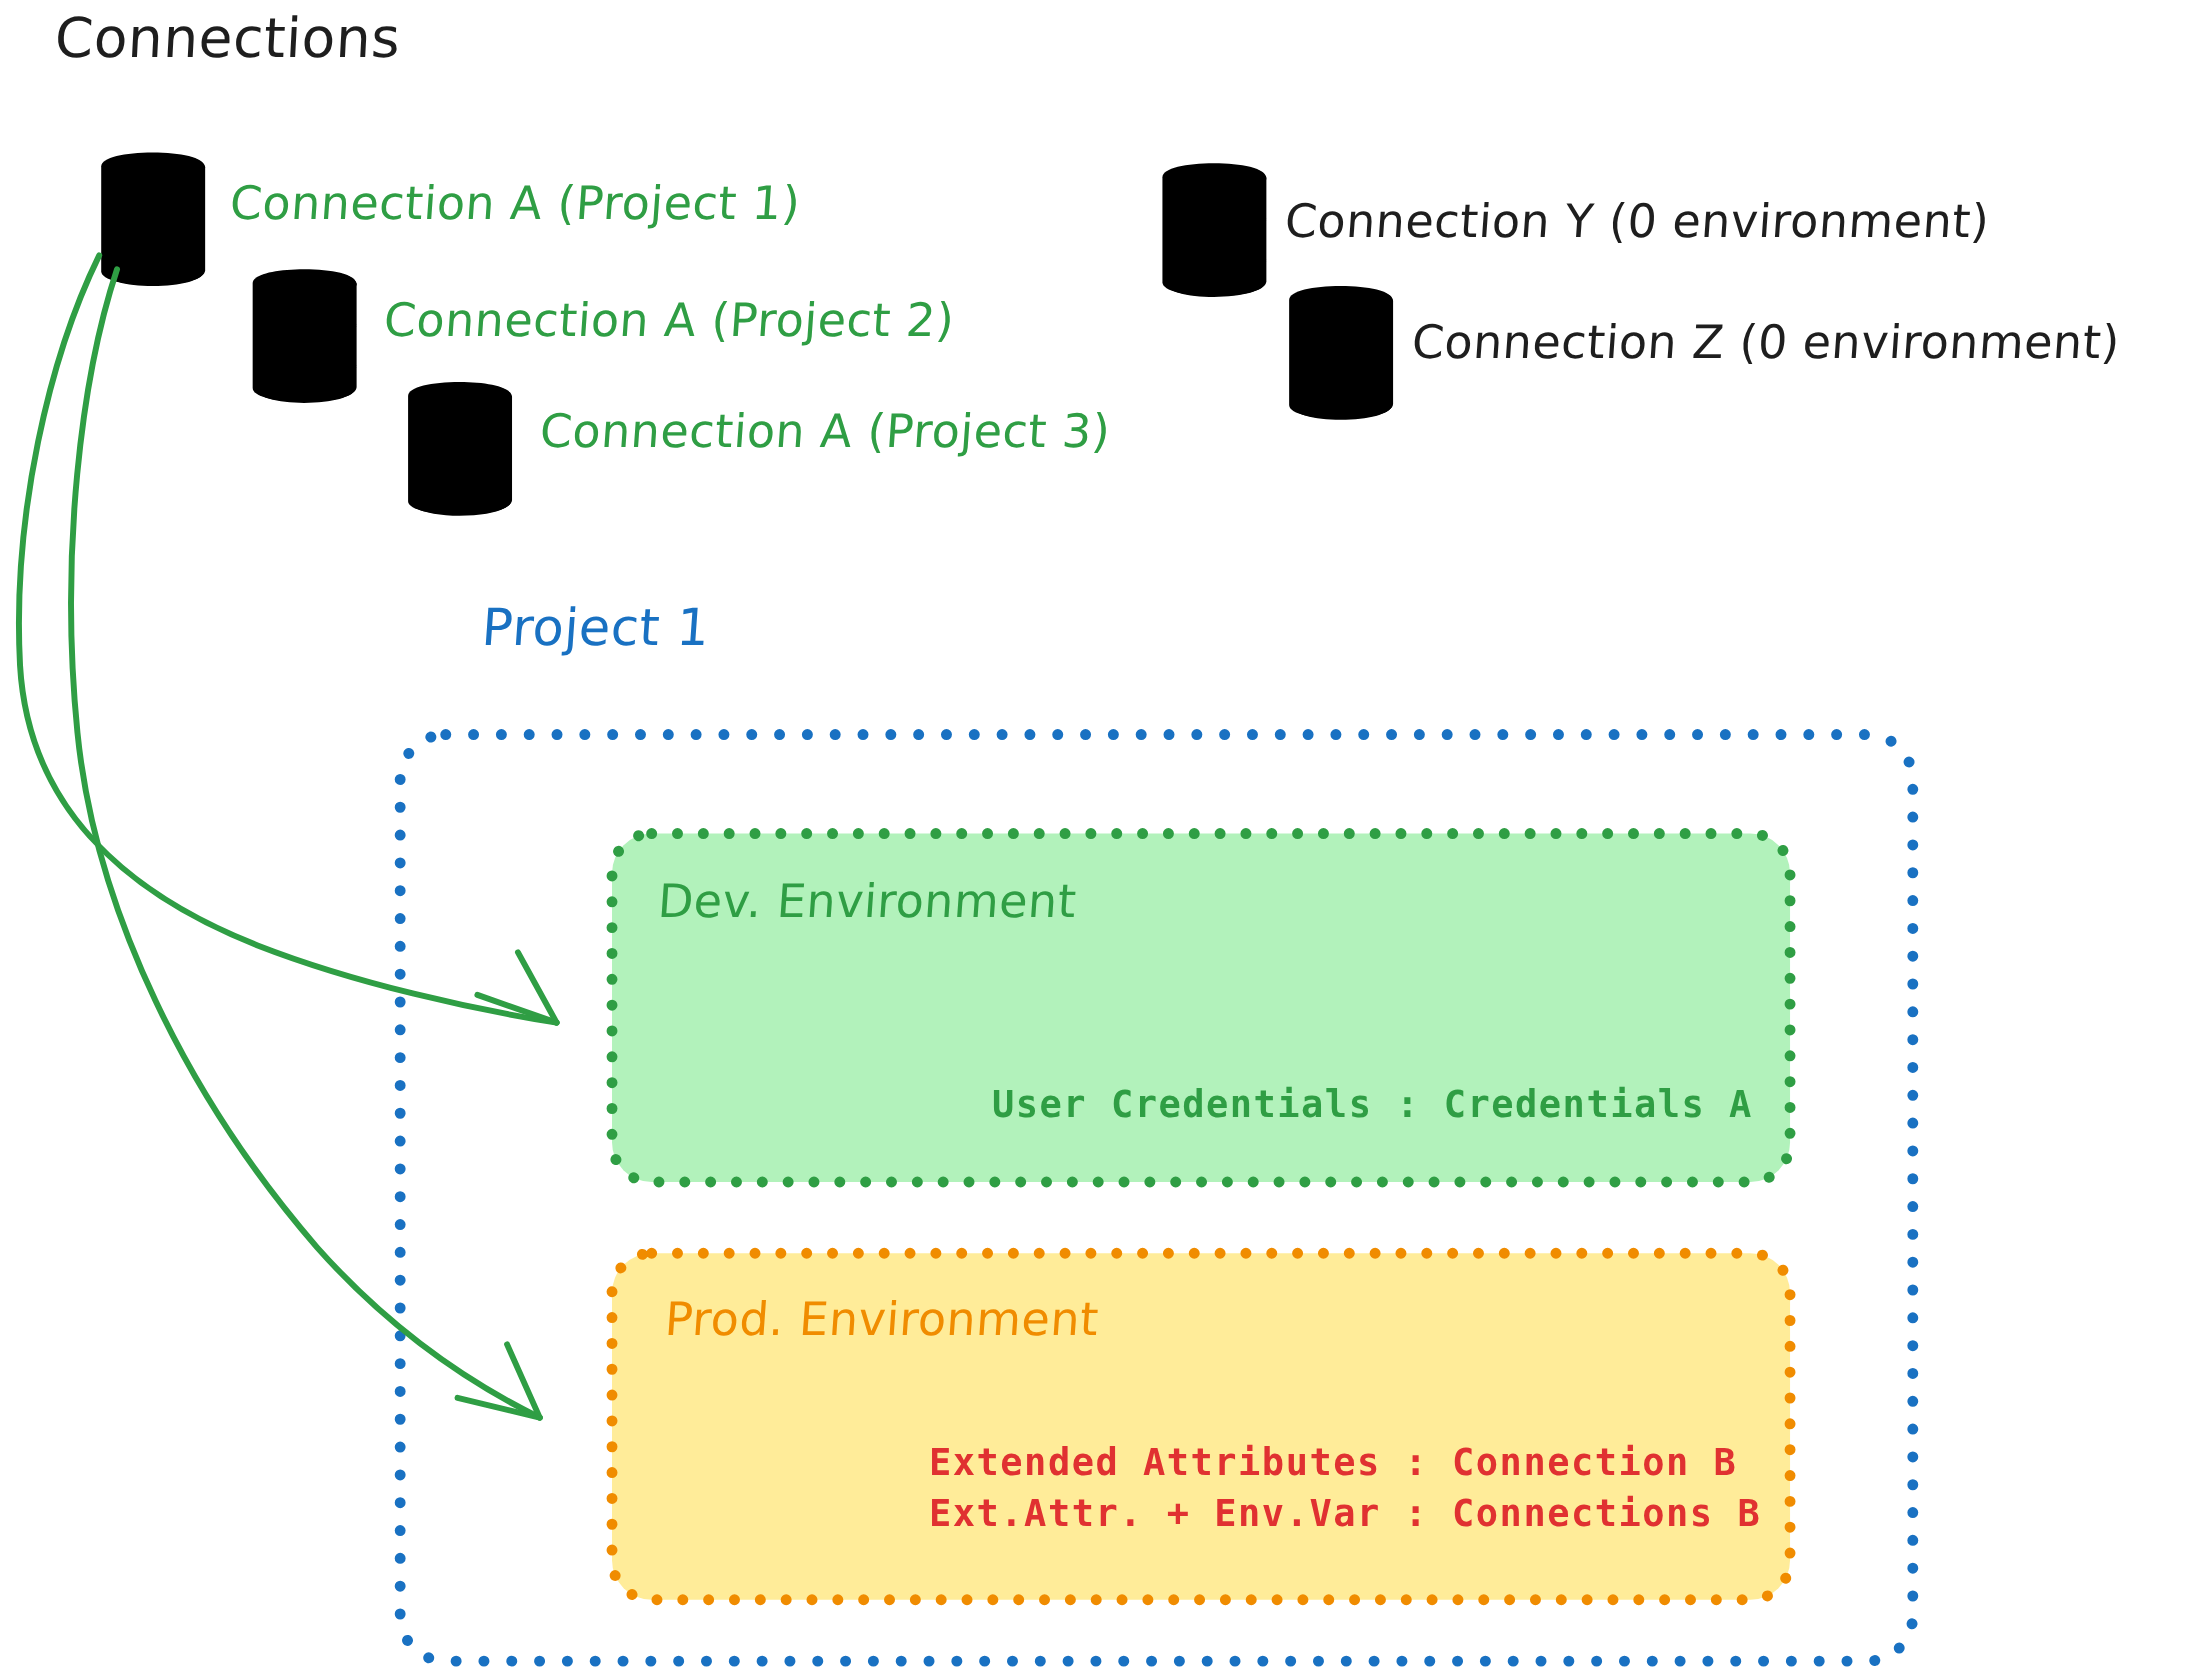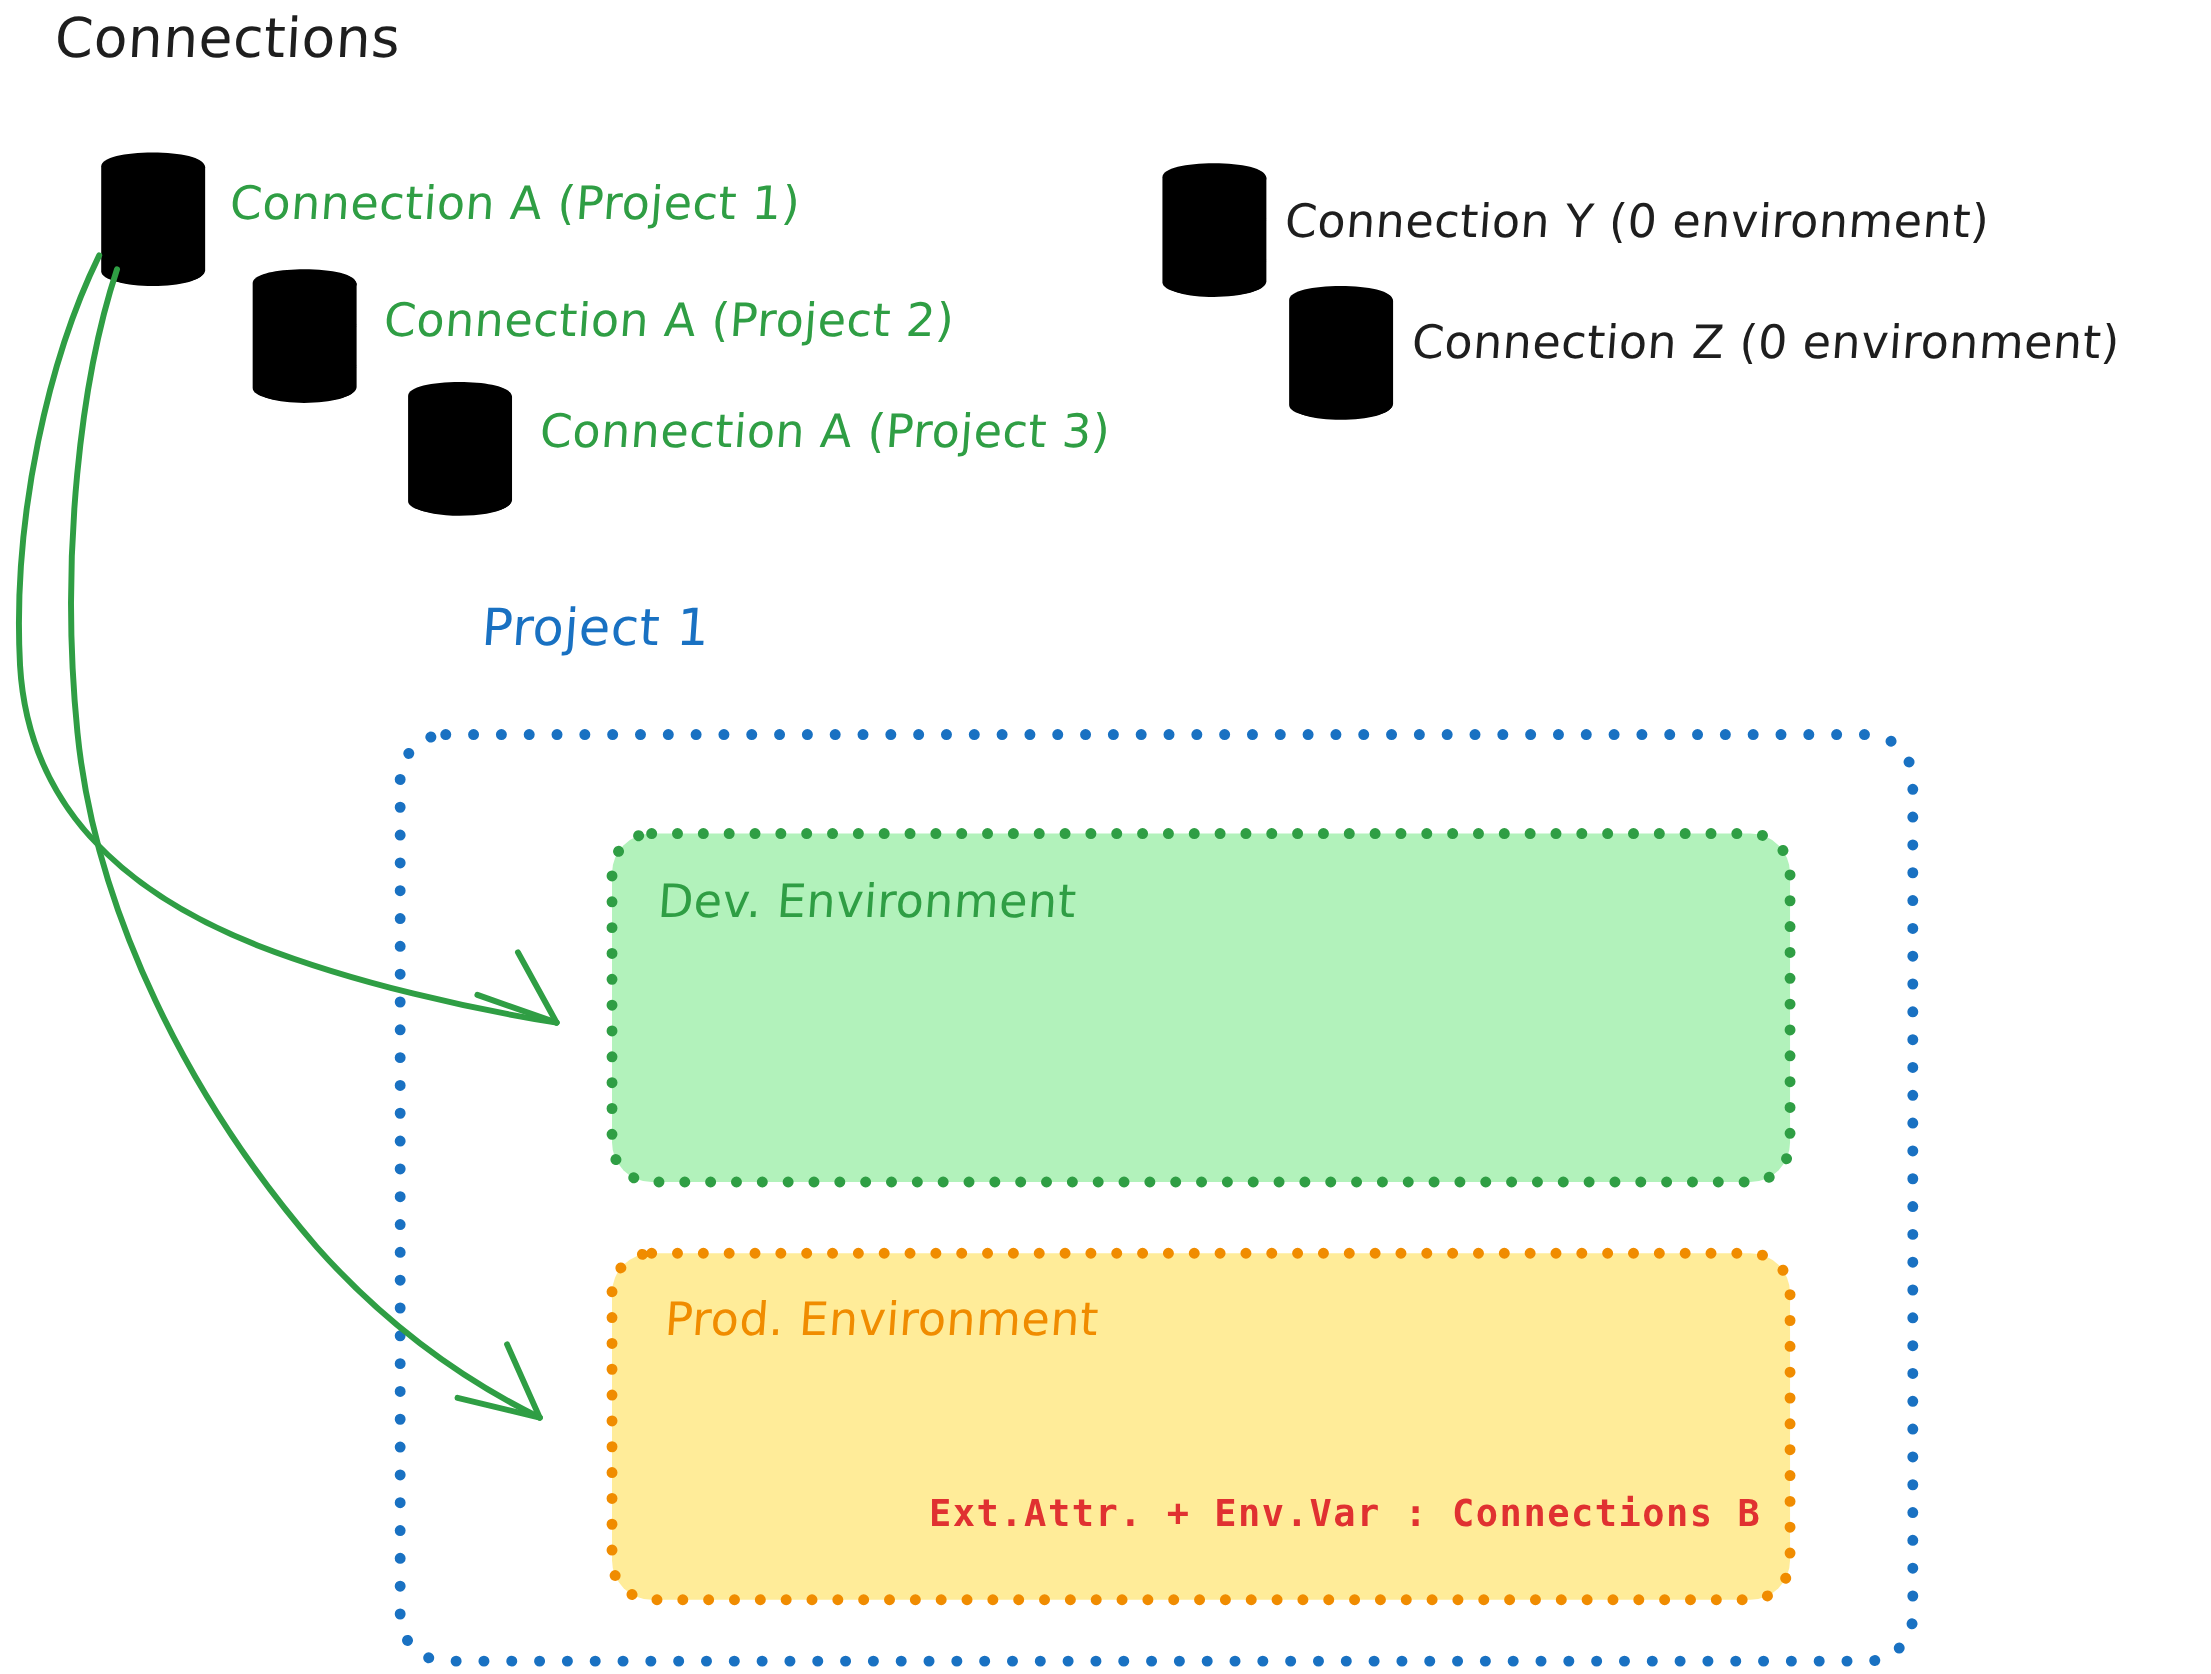--- a/index.html
+++ b/index.html
@@ -129,20 +129,22 @@
   <div class="tx hand conn-label-green" style="left:540px;top:406px;">Connection A (Project 3)</div>
 
   <div class="tx hand conn-label-black" style="left:1285px;top:196px;">Connection Y (0 environment)</div>
 
   <div class="tx hand conn-label-black" style="left:1412px;top:317px;">Connection Z (0 environment)</div>
 
   <div class="tx hand" id="label-project1">Project 1</div>
 
   <div class="tx hand env-title" id="title-dev">Dev. Environment</div>
 
+  <div class="tx mono cred-line" id="cred-dev">User Credentials : Credentials A</div>
 
   <div class="tx hand env-title" id="title-prod">Prod. Environment</div>
 
+  <div class="tx mono cred-line" id="cred-prod-1">Extended Attributes : Connection B</div>
 
   <div class="tx mono cred-line" id="cred-prod-2">Ext.Attr. + Env.Var : Connections B</div>
 
 </div>
 
 
 </body></html>

